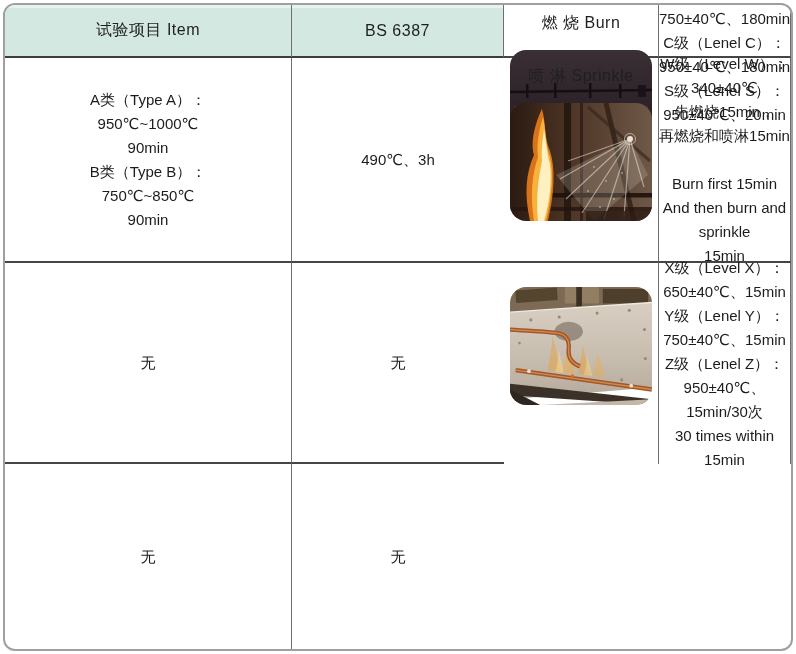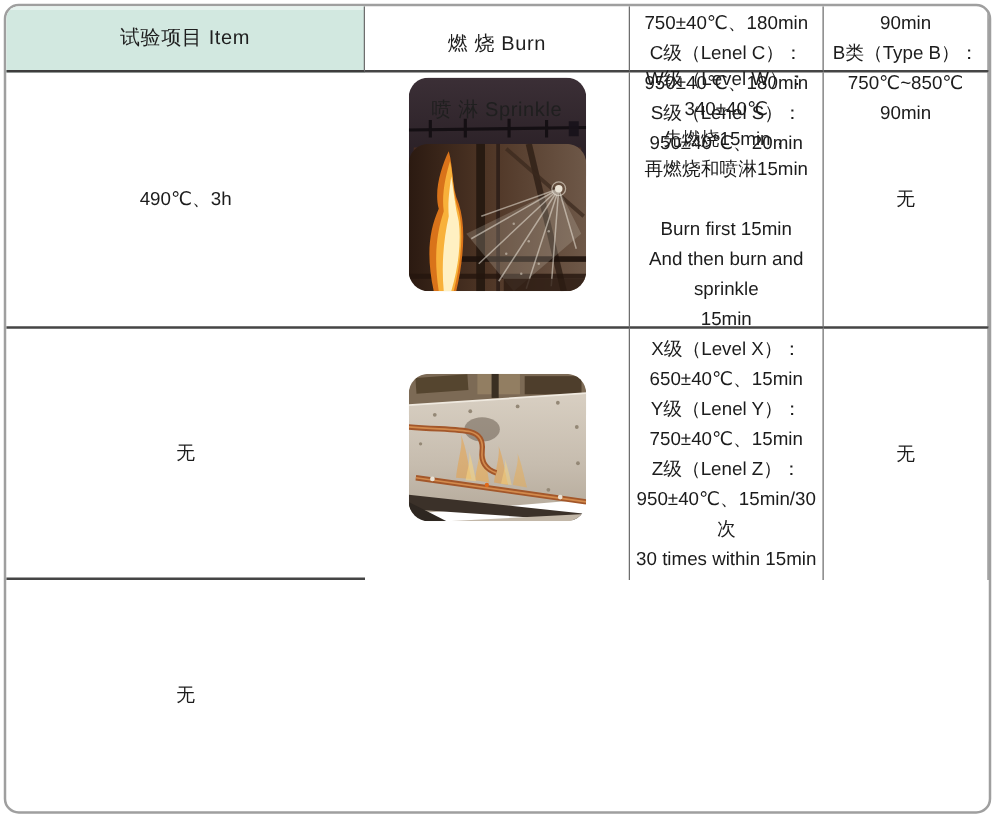--- a/index.html
+++ b/index.html
@@ -18,33 +18,34 @@
   .cell { border-right: 1px solid #6e6e6e; border-bottom: 2px solid #454545;
     display: flex; flex-direction: column; align-items: center; justify-content: center;
     color: #1c1c1c; }
   .cell.last-col { border-right: none; }
   .cell.last-row { border-bottom: none; }
   .th { background: #d2e8e0; box-shadow: inset 0 3px 0 rgba(255,255,255,0.45);
     font-size: 16px; color: #1f1f1f; letter-spacing: 0.5px;
     border-bottom: 2px solid #3d3d3d; }
   .text-cell { font-size: 15px; line-height: 24px; text-align: center;
     white-space: pre-line; }
-  .item-cell { justify-content: flex-start; padding-top: 20px; }
+  .item-cell { justify-content: flex-start; padding-top: 8px; }
   .item-label { font-size: 16px; color: #1f1f1f; letter-spacing: 0.5px; }
   .photo { margin-top: 16px; width: 142px; height: 118px; border-radius: 16px;
     overflow: hidden; flex: none; }
   .photo svg { display: block; width: 100%; height: 100%; }
 </style>
 </head>
 <body>
 
 <div class="frame">
   <div class="grid">
 
     <div class="cell th">试验项目  Item</div>
+    <div class="cell th">BS 6387</div>
 
     <div class="cell item-cell">
       <div class="item-label">燃 烧 Burn</div>
       <div class="photo">
         <svg viewBox="0 0 142 118" preserveAspectRatio="none">
           <defs>
             <linearGradient id="gBurnBg" x1="0" y1="0" x2="0" y2="1">
               <stop offset="0" stop-color="#3b2f36"></stop>
                 <stop offset="0.55" stop-color="#2a2026"></stop>
                 <stop offset="1" stop-color="#1f181c"></stop>

